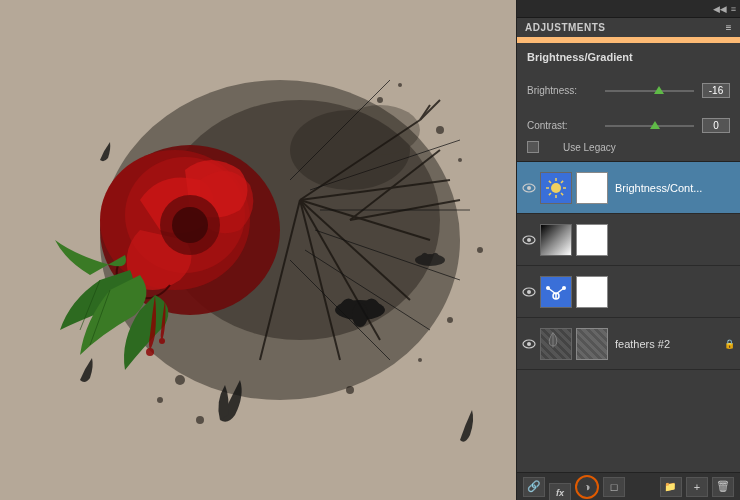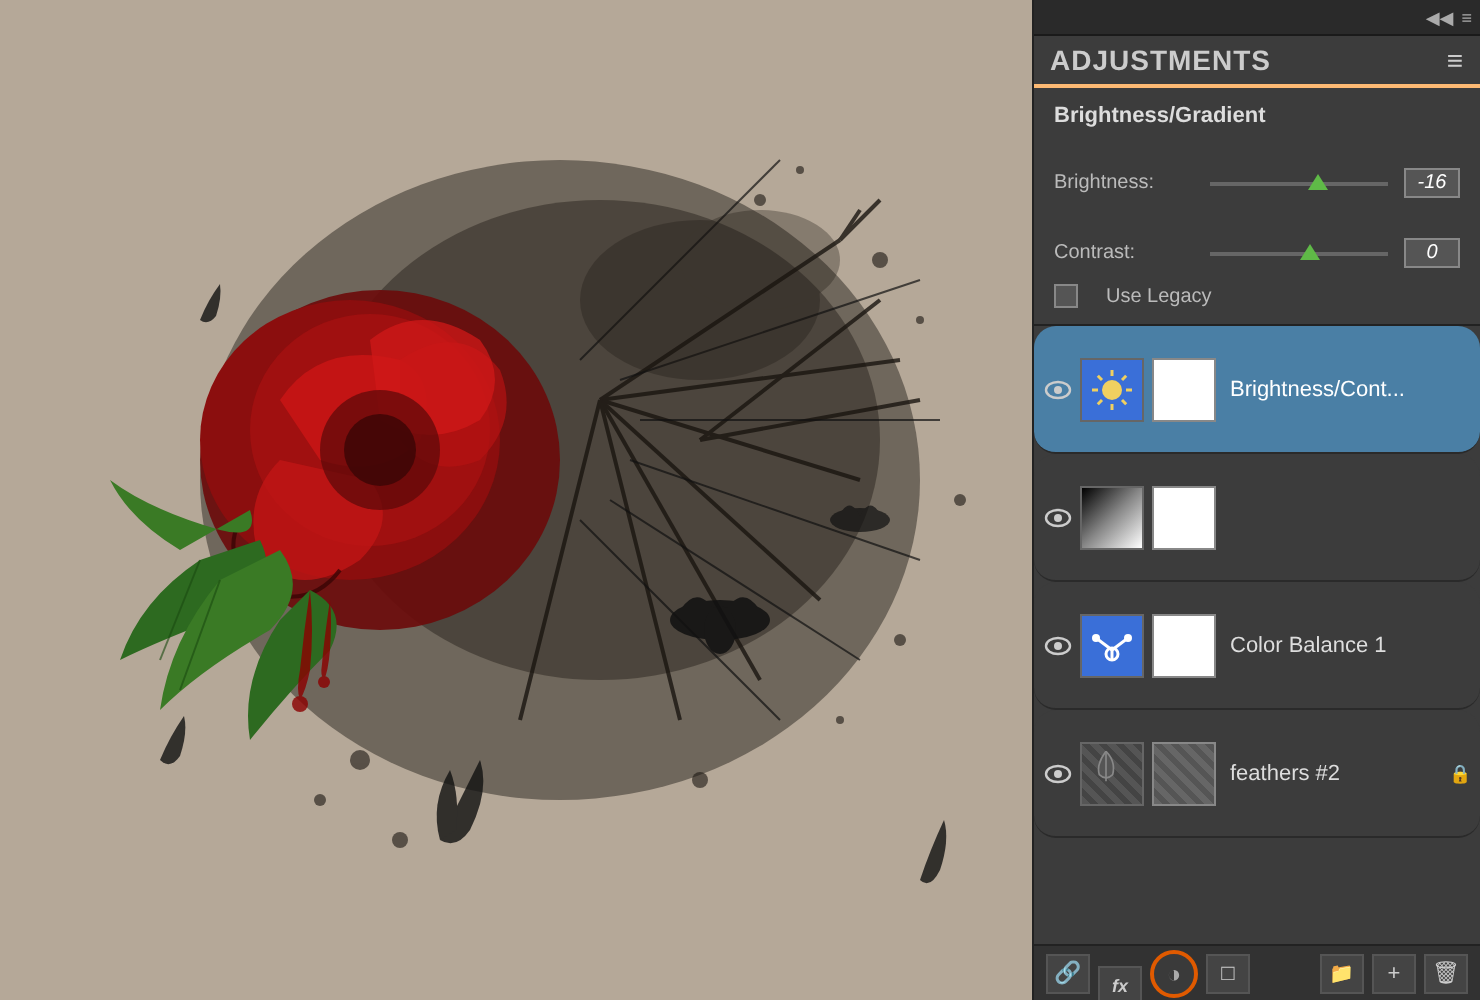--- a/index.html
+++ b/index.html
@@ -59,24 +59,24 @@
     
     .adjustments-panel {
       background: #3c3c3c;
       border-bottom: 1px solid #222;
     }
 
     .panel-title-bar {
       background: #3c3c3c;
       padding: 4px 8px;
       color: #ccc;
-      font-size: 14px;
+      font-size: 10px;
       font-weight: bold;
       letter-spacing: 0.5px;
-      border-bottom: 2px solid #fdba74;
+      border-bottom: 6px solid #fdba74;
       display: flex;
       align-items: center;
       justify-content: space-between;
     }
 
     .adjustment-content {
       padding: 8px 10px;
       background: #3c3c3c;
     }
 
@@ -120,27 +120,26 @@
     }
 
     .adj-value {
       width: 28px;
       text-align: center;
       background: #555;
       color: #fff;
       font-size: 10px;
       padding: 1px 3px;
       border: 1px solid #888;
-      font-style: italic;
     }
 
     .adj-checkbox-row {
       display: flex;
       align-items: center;
-      gap: 14px;
+      gap: 24px;
       margin-top: 4px;
     }
 
     .adj-checkbox {
       width: 12px;
       height: 12px;
       background: #555;
       border: 1px solid #888;
     }
 
@@ -153,27 +152,26 @@
     .layers-panel {
       flex: 1;
       display: flex;
       flex-direction: column;
       overflow: hidden;
     }
 
     .layer-item {
       display: flex;
       align-items: center;
-      height: 64px;
+      height: 52px;
       background: #3c3c3c;
       border-bottom: 1px solid #2a2a2a;
       padding: 0 4px;
       gap: 3px;
       cursor: pointer;
-      border-radius: 11px;
     }
 
     .layer-item.active {
       background: #4a7fa5;
     }
 
     .layer-eye {
       width: 16px;
       height: 16px;
       display: flex;
@@ -474,21 +472,20 @@
         <svg width="24" height="24" viewBox="0 0 24 24">
             <circle cx="12" cy="16" r="3" fill="none" stroke="#fff" stroke-width="1.5"></circle>
             <line x1="4" y1="8" x2="12" y2="14" stroke="#fff" stroke-width="1.5"></line>
             <line x1="20" y1="8" x2="12" y2="14" stroke="#fff" stroke-width="1.5"></line>
             <line x1="12" y1="14" x2="12" y2="19" stroke="#fff" stroke-width="1.5"></line>
             <circle cx="4" cy="8" r="2" fill="#fff"></circle>
             <circle cx="20" cy="8" r="2" fill="#fff"></circle>
           </svg>
       </div>
       <div class="layer-mask" style="background: white; border: 1px solid #888;"></div>
-      <span class="layer-name">Color Balance 1</span>
     </div>
 
 
     <div class="layer-item">
       <div class="layer-eye">
         <svg width="14" height="10" viewBox="0 0 14 10">
             <ellipse cx="7" cy="5" rx="6" ry="4" stroke="#ccc" stroke-width="1.2" fill="none"></ellipse>
             <circle cx="7" cy="5" r="2" fill="#ccc"></circle>
           </svg>
       </div>

